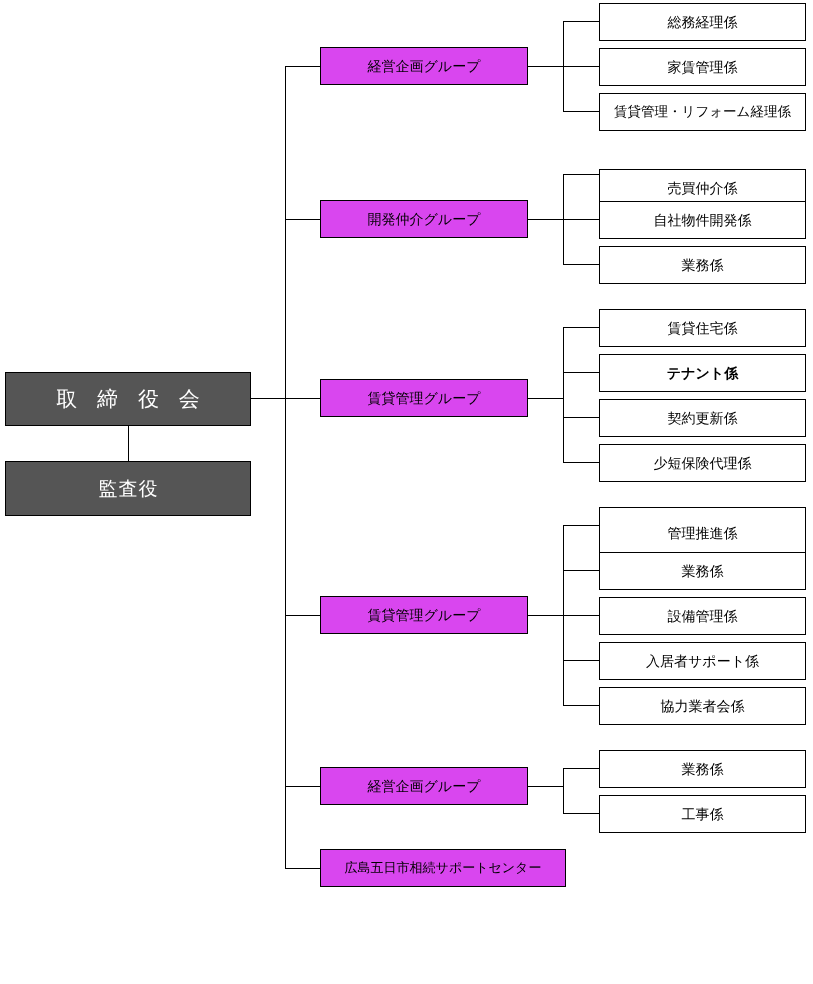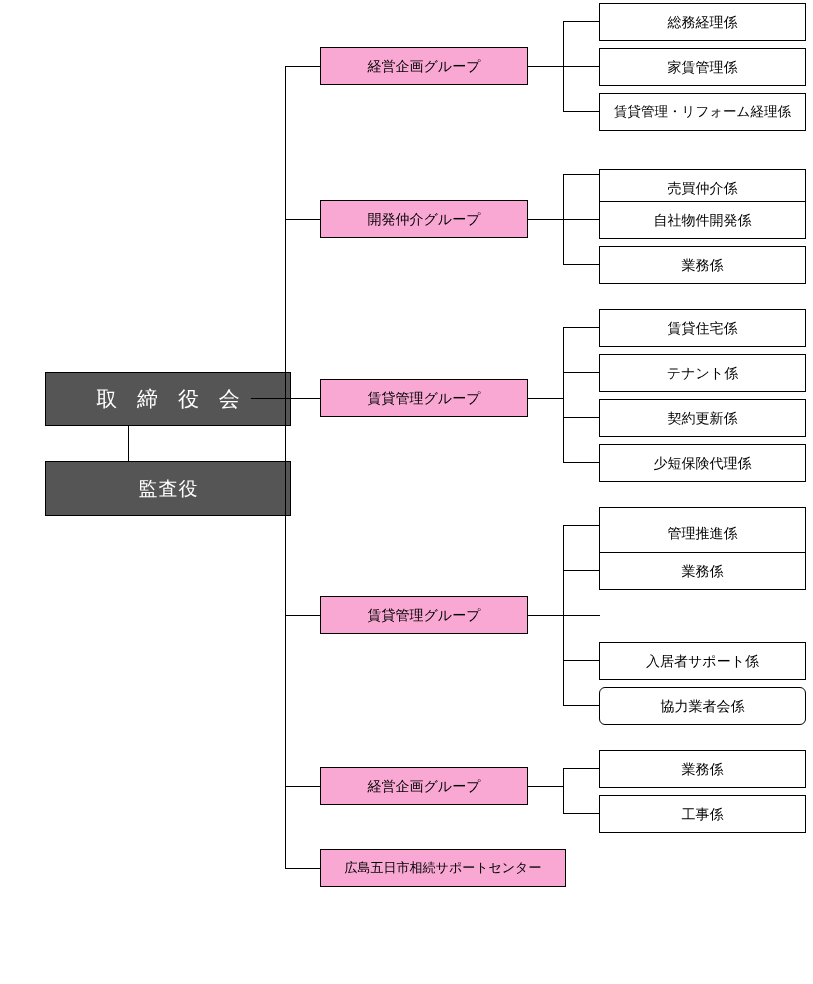--- a/index.html
+++ b/index.html
@@ -30,29 +30,28 @@
     line-height: 1.15;
     white-space: nowrap;
   }
   .box-root {
     background: #555555;
     border: 1px solid #000000;
     color: #ffffff;
     font-size: 21px;
     letter-spacing: 7px;
     text-indent: 7px;
-    margin-left: 40px;
   }
   .box-root.sub {
     font-size: 19px;
     letter-spacing: 1px;
     text-indent: 1px;
   }
   .box-group {
-    background: #f9a8d4;
+    background: #d946ef;
     border: 1px solid #000000;
     color: #000000;
     font-size: 14px;
   }
   .box-group.wide {
     font-size: 13px;
   }
   .box-leaf {
     background: #ffffff;
     border: 1px solid #000000;
@@ -115,46 +114,47 @@
 
   <div class="line line-h" style="left:285px; top:398px; width:36px;"></div>
   <div class="box box-group" style="left:320px; top:379px; width:208px; height:38px;">賃貸管理グループ</div>
   <div class="line line-h" style="left:527px; top:398px; width:37px;"></div>
   <div class="line line-v" style="left:563px; top:327px; height:135px;"></div>
 
   <div class="line line-h" style="left:563px; top:327px; width:37px;"></div>
   <div class="box box-leaf" style="left:599px; top:309px; width:207px; height:38px;">賃貸住宅係</div>
 
   <div class="line line-h" style="left:563px; top:372px; width:37px;"></div>
-  <div class="box box-leaf" style="left:599px; top:354px; width:207px; height:38px;">テナント係</div>
+  <div class="box box-leaf" style="left:599px; top:354px; width:207px; height:38px;font-weight:bold;">テナント係</div>
 
   <div class="line line-h" style="left:563px; top:417px; width:37px;"></div>
   <div class="box box-leaf" style="left:599px; top:399px; width:207px; height:38px;">契約更新係</div>
 
   <div class="line line-h" style="left:563px; top:462px; width:37px;"></div>
   <div class="box box-leaf" style="left:599px; top:444px; width:207px; height:38px;">少短保険代理係</div>
 
   <div class="line line-h" style="left:285px; top:615px; width:36px;"></div>
   <div class="box box-group" style="left:320px; top:596px; width:208px; height:38px;">賃貸管理グループ</div>
   <div class="line line-h" style="left:527px; top:615px; width:37px;"></div>
   <div class="line line-v" style="left:563px; top:525px; height:180px;"></div>
 
   <div class="line line-h" style="left:563px; top:525px; width:37px;"></div>
   <div class="box box-leaf" style="left:599px; top:507px; width:207px; height:52px;">管理推進係</div>
 
   <div class="line line-h" style="left:563px; top:570px; width:37px;"></div>
   <div class="box box-leaf" style="left:599px; top:552px; width:207px; height:38px;">業務係</div>
 
   <div class="line line-h" style="left:563px; top:615px; width:37px;"></div>
+  <div class="box box-leaf" style="left:599px; top:597px; width:207px; height:38px;">設備管理係</div>
 
   <div class="line line-h" style="left:563px; top:660px; width:37px;"></div>
   <div class="box box-leaf" style="left:599px; top:642px; width:207px; height:38px;">入居者サポート係</div>
 
   <div class="line line-h" style="left:563px; top:705px; width:37px;"></div>
-  <div class="box box-leaf" style="left:599px; top:687px; width:207px; height:38px;border-radius:6px;">協力業者会係</div>
+  <div class="box box-leaf" style="left:599px; top:687px; width:207px; height:38px;">協力業者会係</div>
 
   <div class="line line-h" style="left:285px; top:786px; width:36px;"></div>
   <div class="box box-group" style="left:320px; top:767px; width:208px; height:38px;">経営企画グループ</div>
   <div class="line line-h" style="left:527px; top:786px; width:37px;"></div>
   <div class="line line-v" style="left:563px; top:768px; height:45px;"></div>
 
   <div class="line line-h" style="left:563px; top:768px; width:37px;"></div>
   <div class="box box-leaf" style="left:599px; top:750px; width:207px; height:38px;">業務係</div>
 
   <div class="line line-h" style="left:563px; top:813px; width:37px;"></div>

